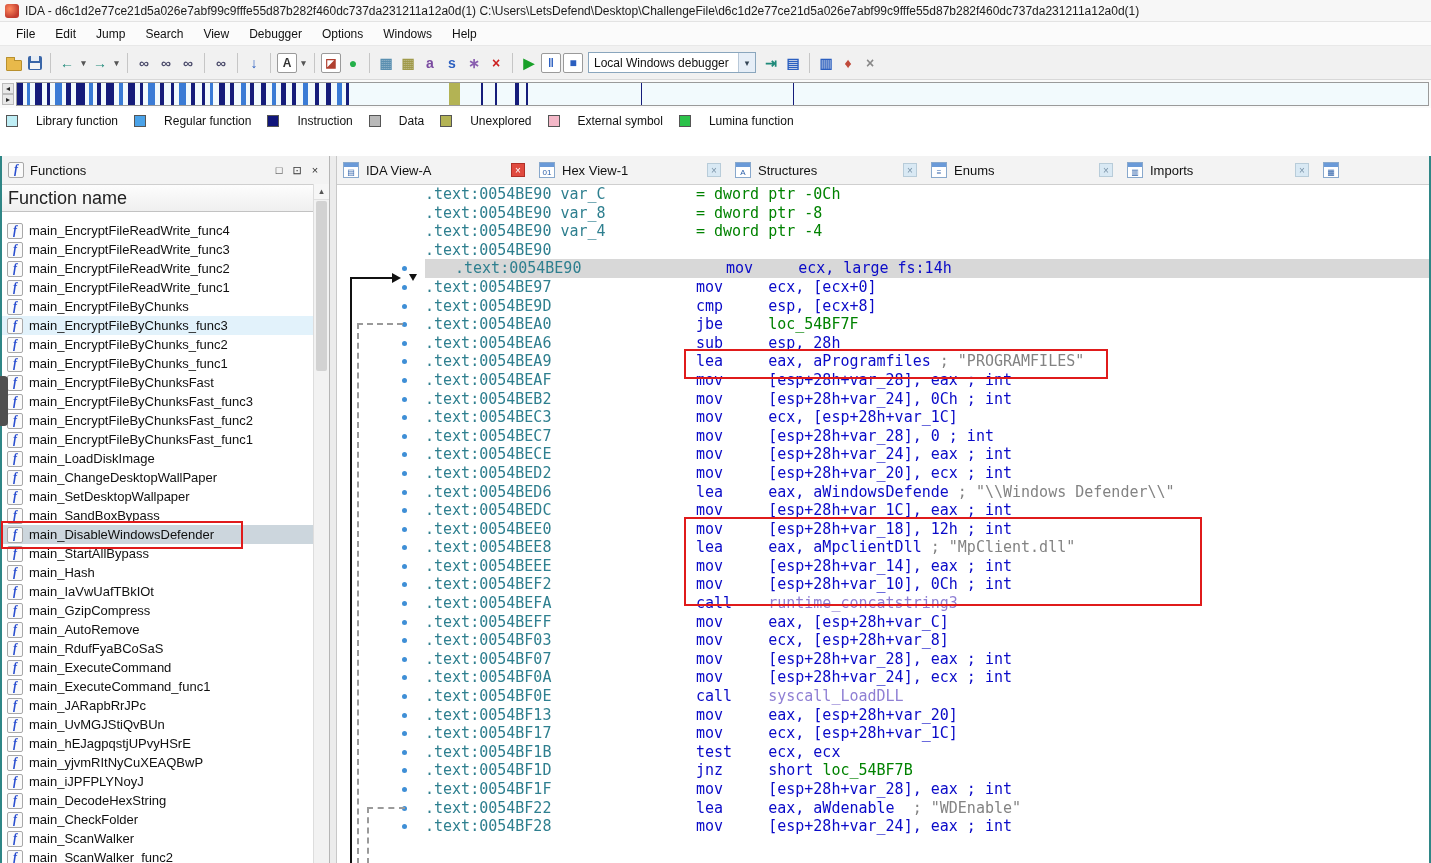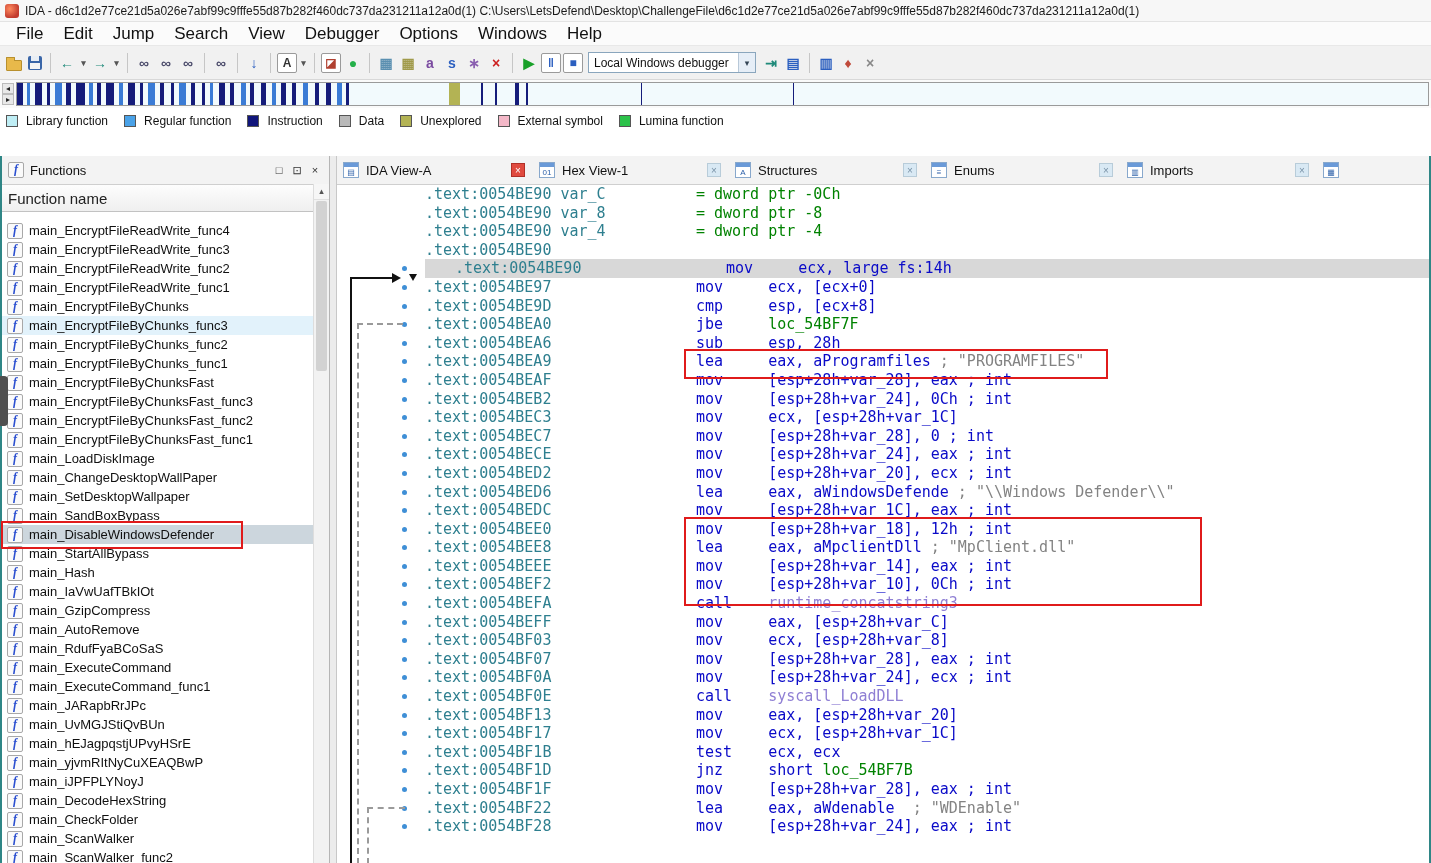--- a/index.html
+++ b/index.html
@@ -3,21 +3,21 @@
 <meta charset="utf-8">
 <style>
   html,body{margin:0;padding:0;background:#ddd;}
   .app{position:relative;width:1431px;height:863px;background:#fff;font-family:"Liberation Sans",sans-serif;overflow:hidden;}
 
   .titlebar{height:22px;display:flex;align-items:center;gap:6px;padding-left:5px;background:#f7f7f7;border-bottom:1px solid #e3e3e3;box-sizing:border-box;}
   .ida-ico{width:14px;height:14px;border-radius:3px;background:radial-gradient(circle at 35% 35%,#ff8a5f,#c23b2e 70%);flex:none;}
   .title-text{font-size:12px;color:#1a1a1a;white-space:nowrap;}
 
   .menubar{height:24px;display:flex;align-items:center;background:#fbfbfb;border-bottom:1px solid #e8e8e8;box-sizing:border-box;padding-left:6px;}
-  .menu-item{font-size:17px;color:#111;padding:3px 10px;cursor:default;}
+  .menu-item{font-size:12px;color:#111;padding:3px 10px;cursor:default;}
 
   .toolbar{height:34px;display:flex;align-items:center;background:#f1f1f1;border-bottom:1px solid #d8d8d8;box-sizing:border-box;padding-left:4px;gap:2px;}
   .tb-icon{width:20px;height:20px;display:flex;align-items:center;justify-content:center;font-size:14px;font-weight:bold;border-radius:2px;flex:none;}
   .tb-icon.boxed{border:1px solid #9a9a9a;background:#fff;width:18px;height:18px;font-size:12px;}
   .tb-icon.small{width:9px;font-size:9px;}
   .tb-sep{width:1px;height:20px;background:#c6c6c6;margin:0 4px;flex:none;}
   .tb-draw{display:block;flex:none;}
   .tb-folder{position:relative;width:16px;height:11px;margin:6px 2px 0 2px;background:#e8b94a;border:1px solid #b8902e;border-radius:1px;box-sizing:border-box;}
   .tb-folder::before{content:"";position:absolute;top:-4px;left:-1px;width:7px;height:3px;background:#e8b94a;border:1px solid #b8902e;border-bottom:none;border-radius:1px 1px 0 0;}
   .tb-floppy{position:relative;width:14px;height:14px;margin:0 2px;background:#3a66a8;border-radius:2px;}
@@ -27,31 +27,31 @@
   .tb-combo-text{flex:1;font-size:12px;color:#111;padding-left:5px;white-space:nowrap;overflow:hidden;}
   .tb-combo-arrow{width:16px;height:100%;background:#e6eef7;border-left:1px solid #b8c8d8;display:flex;align-items:center;justify-content:center;font-size:9px;color:#345;flex:none;}
 
   .navrow{height:28px;display:flex;align-items:center;background:#fafafa;padding:0 2px;box-sizing:border-box;}
   .nav-arrows{display:flex;flex-direction:column;width:12px;margin-right:2px;flex:none;}
   .nav-arrow{height:11px;font-size:8px;line-height:10px;text-align:center;color:#222;background:#e8e8e8;border:1px solid #bbb;box-sizing:border-box;}
   .navband{position:relative;flex:1;height:22px;background:#f2fafd;border:1px solid #9a9a9a;overflow:hidden;}
   .navseg{position:absolute;top:0;height:100%;}
 
   .legendbar{height:26px;display:flex;align-items:center;gap:16px;padding-left:6px;background:#fff;font-size:12px;color:#111;}
-  .legend-item{display:flex;align-items:center;gap:8px;}
+  .legend-item{display:flex;align-items:center;gap:18px;}
   .legend-sq{width:12px;height:12px;border:1px solid #555;box-sizing:border-box;flex:none;}
 
   .gap-row{height:22px;background:#fff;}
 
   .main{display:flex;height:707px;border-left:2px solid #2f8686;border-right:2px solid #2f8686;box-sizing:border-box;}
   .left-panel{width:328px;flex:none;display:flex;flex-direction:column;border-right:1px solid #b5b5b5;position:relative;background:#fff;box-sizing:border-box;}
   .panel-header{height:28px;flex:none;display:flex;align-items:center;gap:6px;background:#f3f3f3;border-bottom:1px solid #cfcfcf;padding:0 6px;}
   .panel-title{font-size:13px;color:#111;flex:1;}
   .panel-btn{width:16px;height:16px;display:flex;align-items:center;justify-content:center;font-size:11px;color:#333;}
-  .col-header{height:26px;flex:none;display:flex;align-items:center;background:linear-gradient(#fdfdfd,#efefef);border-bottom:1px solid #c2c2c2;font-size:15px;color:#222;padding-left:6px;}
+  .col-header{height:26px;flex:none;display:flex;align-items:center;background:linear-gradient(#fdfdfd,#efefef);border-bottom:1px solid #c2c2c2;font-size:18px;color:#222;padding-left:6px;}
   .fn-scroll{position:absolute;right:0;top:28px;bottom:0;width:15px;background:#f2f2f2;border-left:1px solid #ddd;z-index:3;}
   .fn-scroll-up{height:15px;text-align:center;font-size:9px;color:#555;line-height:15px;background:#f6f6f6;border-bottom:1px solid #e0e0e0;}
   .fn-scroll-thumb{margin:1px 2px;height:170px;background:#d2d2d2;border-radius:2px;}
   .fn-list{flex:1;overflow:hidden;padding-top:9px;}
   .fn-row{height:19px;display:flex;align-items:center;gap:6px;padding-left:5px;font-size:13px;color:#101010;white-space:nowrap;}
   .fn-row.sel{background:#ccd6dd;}
   .fn-row.hov{background:#e2f2fb;}
   .f-ico{width:14px;height:14px;flex:none;border:1px solid #a8a8a8;background:#fafafa;border-radius:2px;color:#2b4fd0;font-family:"Liberation Serif",serif;font-style:italic;font-weight:bold;font-size:12px;line-height:13px;text-align:center;}
   .splitter{width:7px;flex:none;background:#ececec;border-right:1px solid #c8c8c8;box-sizing:border-box;}
 

